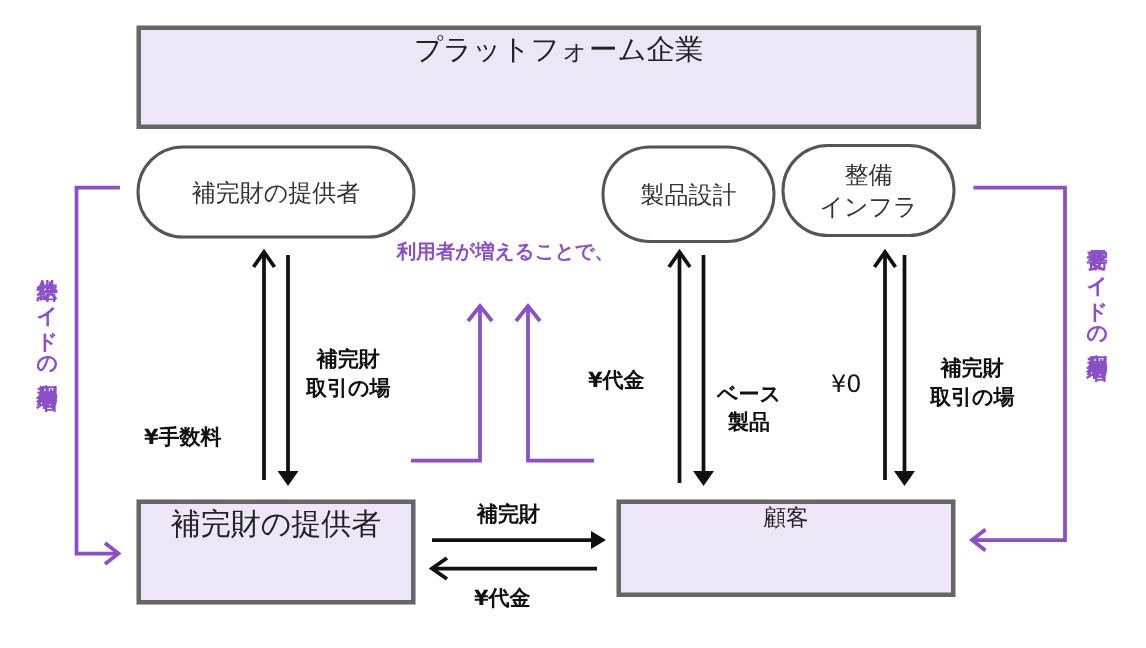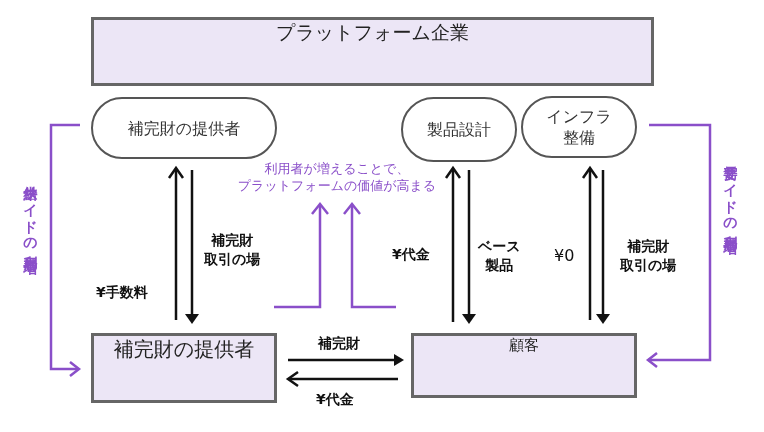--- a/index.html
+++ b/index.html
@@ -5,21 +5,21 @@
   html, body { margin:0; padding:0; background:#ffffff; }
   body { width:764px; height:432px; position:relative; overflow:hidden;
          font-family:"DejaVu Sans", sans-serif; color:#222; }
   .box { position:absolute; box-sizing:border-box; background:#ece6f6;
          border:3px solid #666; display:flex; align-items:flex-start; justify-content:center;
          text-align:center; }
   .pill { position:absolute; box-sizing:border-box; background:#fff;
           border:2.5px solid #555; border-radius:40px; display:flex; align-items:center;
           justify-content:center; text-align:center; font-size:16px; line-height:21px; color:#333; }
   .lbl { position:absolute; font-size:14px; font-weight:bold; line-height:19px; text-align:center; color:#111; white-space:nowrap; }
-  .plbl { position:absolute; font-size:13px; font-weight:normal; color:#8a4fc9; line-height:17px; text-align:center; white-space:nowrap; }
+  .plbl { position:absolute; font-size:13px; font-weight:bold; color:#8a4fc9; line-height:17px; text-align:center; white-space:nowrap; }
   .vert { position:absolute; writing-mode:vertical-rl; font-size:14px; font-weight:bold; color:#8a4fc9; letter-spacing:1px; }
   svg#lines { position:absolute; left:0; top:0; }
 </style>
 </head>
 <body>
 
 <svg id="lines" width="764" height="432">
   <defs>
     <marker id="ah" markerWidth="10" markerHeight="10" refX="5" refY="5" orient="auto">
       <path d="M0,0 L10,5 L0,10 z" fill="#111"></path>
@@ -89,38 +89,37 @@
     <div>補完財の提供者</div>
   </div>
 </div>
 
 <div class="pill" style="left:401px;top:97px;width:116px;height:65px;">
   <span>製品設計</span>
 </div>
 
 <div class="pill" style="left:521px;top:96px;width:116px;height:62px;">
   <div>
+    <div>整備</div>
     <div>インフラ</div>
-    <div>整備</div>
   </div>
 </div>
 
 <div class="plbl" style="left:232px;top:160px;width:210px;">
   <div>利用者が増えることで、</div>
-  <div>プラットフォームの価値が高まる</div>
 </div>
 
 <div class="lbl" style="left:96px;top:235px;margin-top:48px;">¥手数料</div>
 <div class="lbl" style="left:204px;top:231px;">
   <div>補完財</div>
   <div>取引の場</div>
 </div>
 
 <div class="lbl" style="left:392px;top:245px;">¥代金</div>
-<div class="lbl" style="left:478px;top:237px;">
+<div class="lbl" style="left:478px;top:254px;">
   <div>ベース</div>
   <div>製品</div>
 </div>
 
 <div class="lbl" style="left:554px;top:246px;font-size:16px;font-weight:normal;">¥0</div>
 <div class="lbl" style="left:620px;top:237px;">
   <div>補完財</div>
   <div>取引の場</div>
 </div>
 

